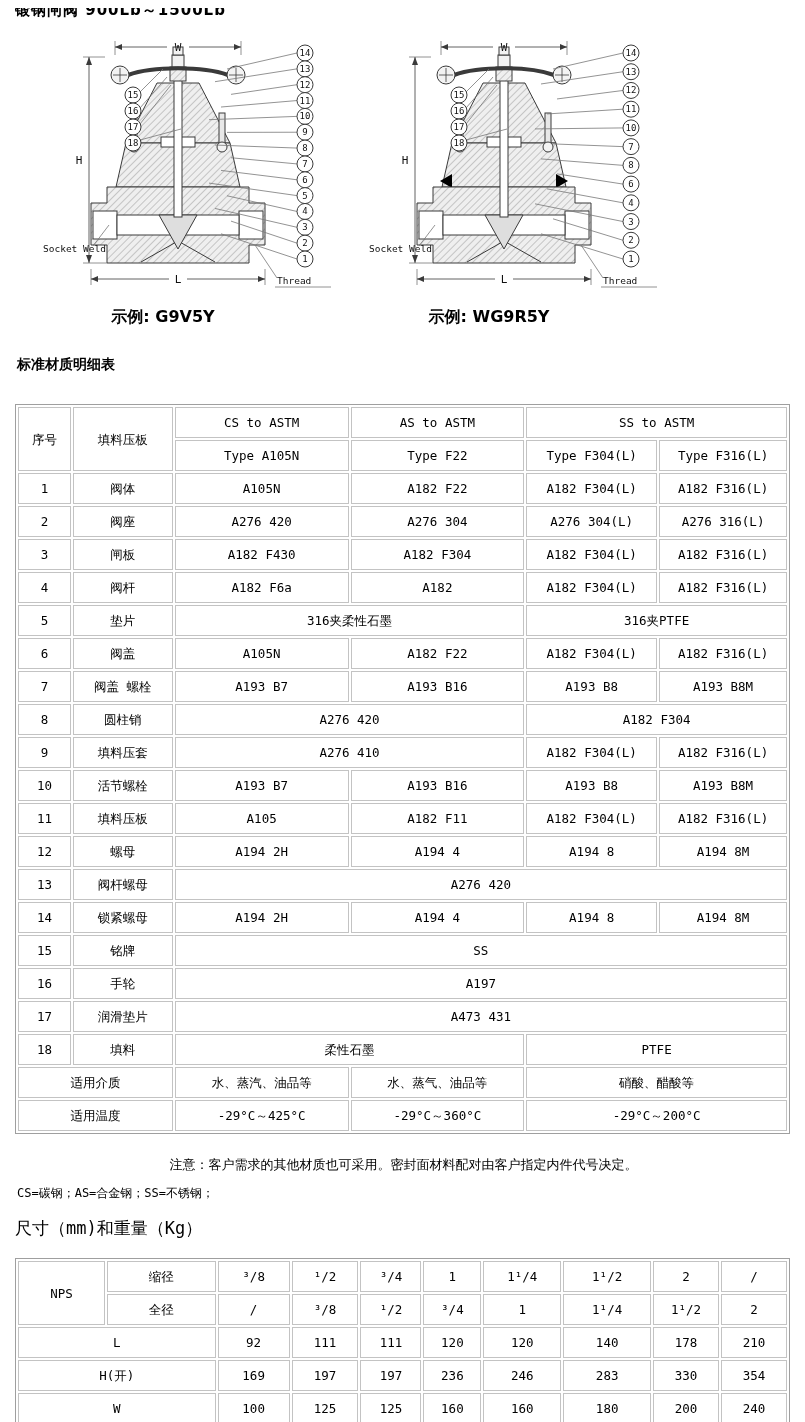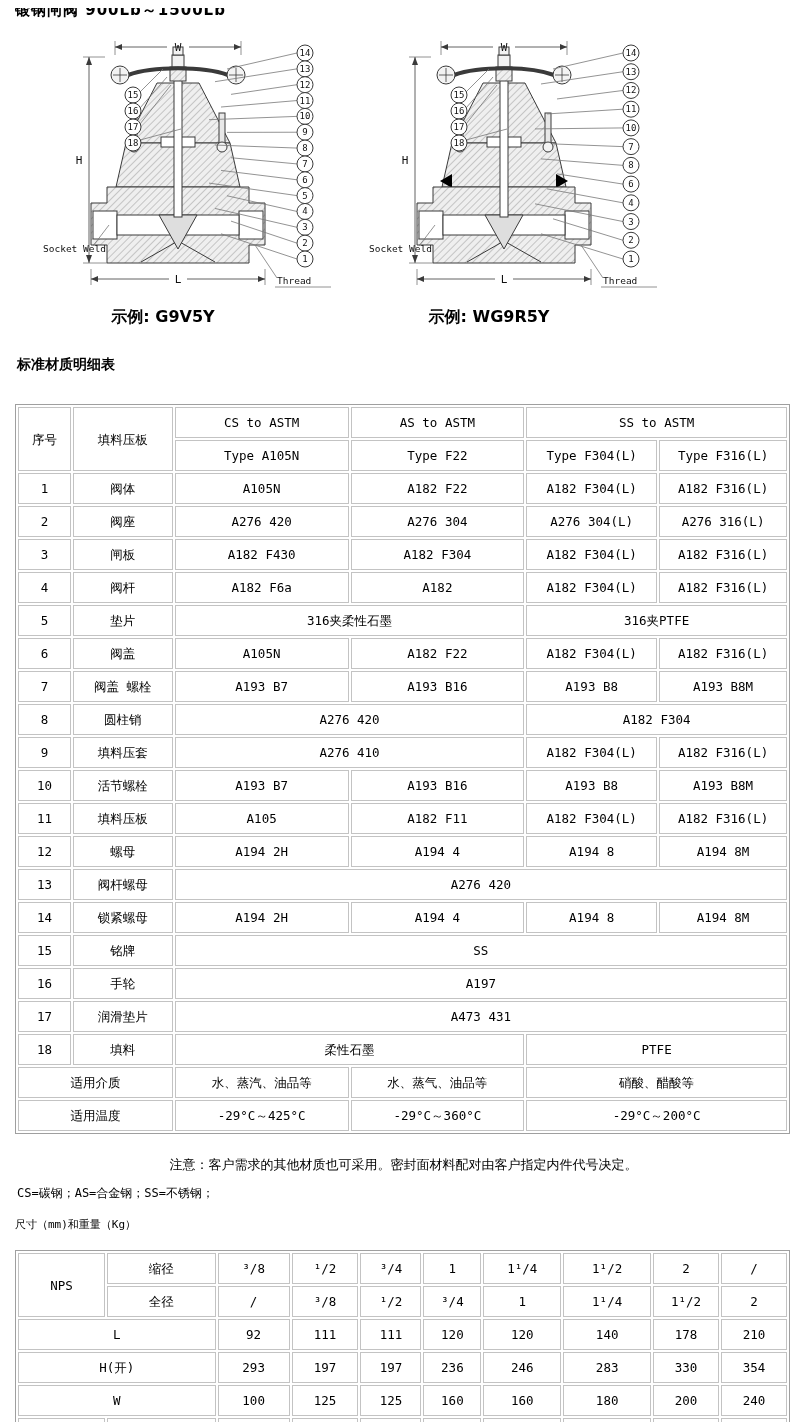--- a/index.html
+++ b/index.html
@@ -50,21 +50,21 @@
     border:1px solid #c3c3c3;
     padding:7px 3px;
     text-align:center;
     font-size:12.5px;
     line-height:15px;
     overflow:hidden;
     white-space:nowrap;
   }
   .note{margin:22px 0 0 2px;font-size:13px;text-align:center;}
   .note2{margin:11px 0 0 2px;font-size:12px;}
-  .dims-line{margin:15px 0 0 0;font-size:11px;}
+  .dims-line{margin:15px 0 0 0;font-size:17px;}
 </style>
 </head>
 <body>
 
 <div class="page">
 
   <div class="title-clip">
     <h1>锻钢闸阀 900Lb～1500Lb</h1>
   </div>
 
@@ -507,21 +507,21 @@
           <td>111</td>
           <td>111</td>
           <td>120</td>
           <td>120</td>
           <td>140</td>
           <td>178</td>
           <td>210</td>
         </tr>
         <tr>
           <td colspan="2">H(开)</td>
-          <td>293</td>
+          <td>169</td>
           <td>197</td>
           <td>197</td>
           <td>236</td>
           <td>246</td>
           <td>283</td>
           <td>330</td>
           <td>354</td>
         </tr>
         <tr>
           <td colspan="2">W</td>

